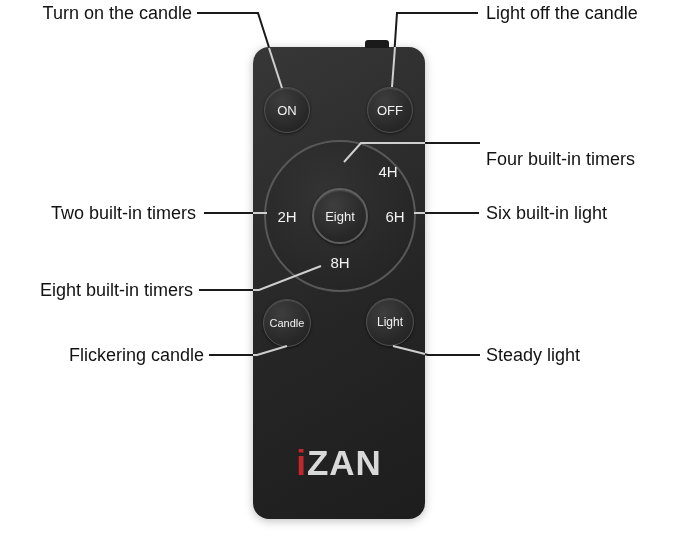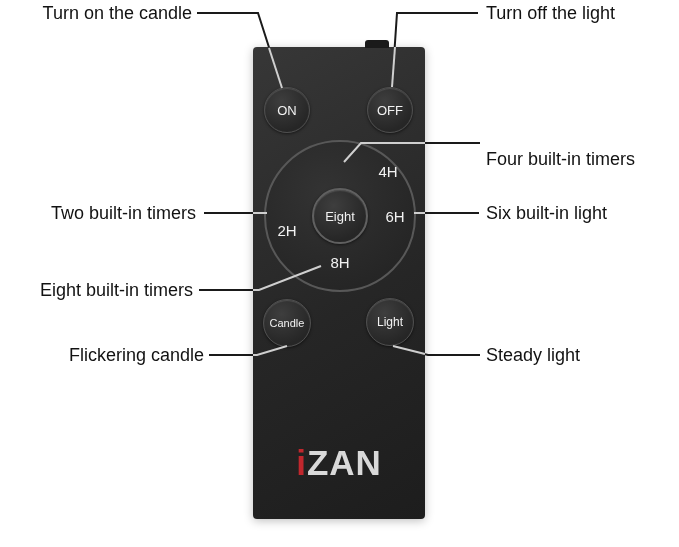--- a/index.html
+++ b/index.html
@@ -20,21 +20,21 @@
   .label-four       { left:486px;  top:133px;margin-top:16px; }
   .label-two        { right:483px; top:203px; }
   .label-six        { left:486px;  top:203px; }
   .label-eight      { right:486px; top:280px; }
   .label-flickering { right:475px; top:345px; }
   .label-steady     { left:486px;  top:345px; }
 
   .remote {
     position:absolute; z-index:1; left:253px; top:47px; width:172px; height:472px;
     background:linear-gradient(150deg,#373737 0%,#262626 55%,#1d1d1d 100%);
-    border-radius:4px;
+    border-radius:16px;
     box-shadow:0 2px 10px rgba(0,0,0,0.25);
   }
   .notch {
     position:absolute; top:-7px; left:112px; width:24px; height:8px;
     background:#1a1a1a; border-radius:3px 3px 0 0;
   }
   .rbtn {
     position:absolute; border-radius:50%;
     background:radial-gradient(circle at 38% 30%, #3e3e3e, #262626 72%);
     border:1px solid #4f4f4f; color:#f2f2f2;
@@ -51,21 +51,21 @@
     position:absolute; left:11px; top:93px; width:152px; height:152px;
     border-radius:50%; border:2px solid #585858; box-sizing:border-box;
     background:radial-gradient(circle at 40% 33%, #333333, #252525 78%);
   }
   .dir {
     position:absolute; transform:translate(-50%,-50%);
     color:#f2f2f2; font-size:15px; cursor:pointer; user-select:none;
   }
   .dir-up    { left:74px;  top:29px;margin-left:48px; }
   .dir-down  { left:74px;  top:120px; }
-  .dir-left  { left:21px;  top:88px; }
+  .dir-left  { left:21px;  top:74px; }
   .dir-right { left:129px; top:74px; }
   .timer-center {
     left:46px; top:46px; width:56px; height:56px;
     font-size:13px; border:2px solid #606060;
   }
 
   .logo {
     position:absolute; left:0; right:0; top:396px; text-align:center;
     font-size:35px; font-weight:bold; letter-spacing:1px;
   }
@@ -117,21 +117,21 @@
       <polyline points="425,143 361,143 344,162"></polyline>
       <polyline points="253,213 267,213"></polyline>
       <polyline points="425,213 414,213"></polyline>
       <polyline points="253,290 259,290 321,266"></polyline>
       <polyline points="253,355 257,355 287,346"></polyline>
       <polyline points="425,354 393,346"></polyline>
     </g>
   </svg>
 
   <div class="label label-turn-on">Turn on the candle</div>
-  <div class="label label-turn-off">Turn off the light</div>
+  <div class="label label-turn-off">Light off the candle</div>
   <div class="label label-four">Four built-in timers</div>
   <div class="label label-two">Two built-in timers</div>
   <div class="label label-six">Six built-in light</div>
   <div class="label label-eight">Eight built-in timers</div>
   <div class="label label-steady">Steady light</div>
   <div class="label label-flickering">Flickering candle</div>
 
 </div>
 
 </body></html>

